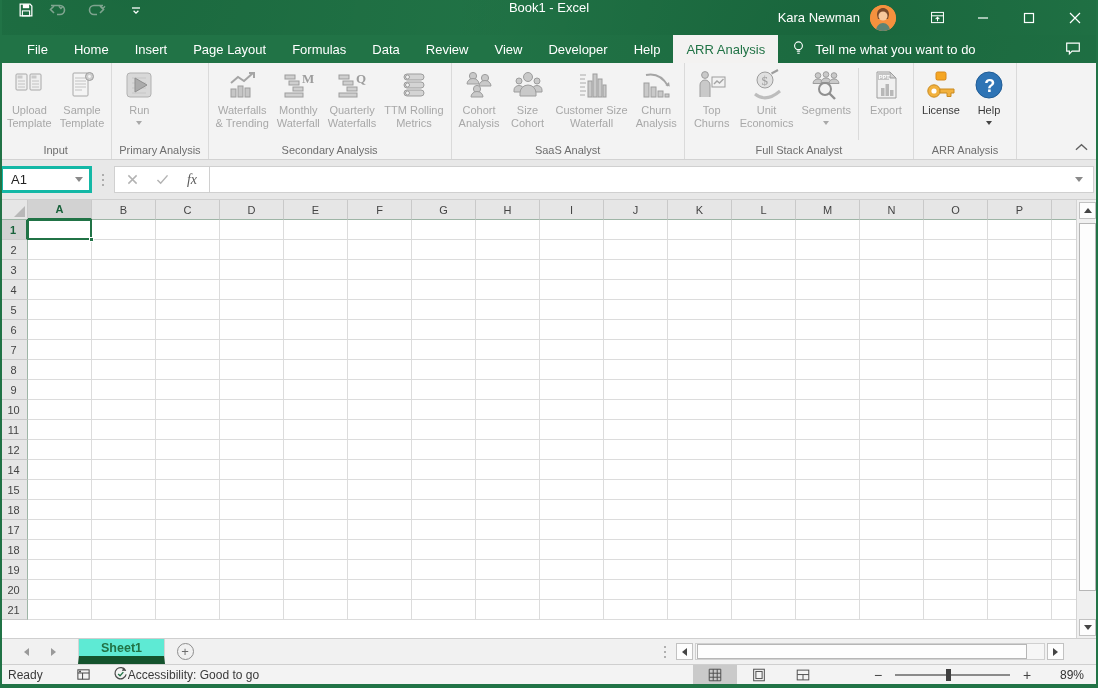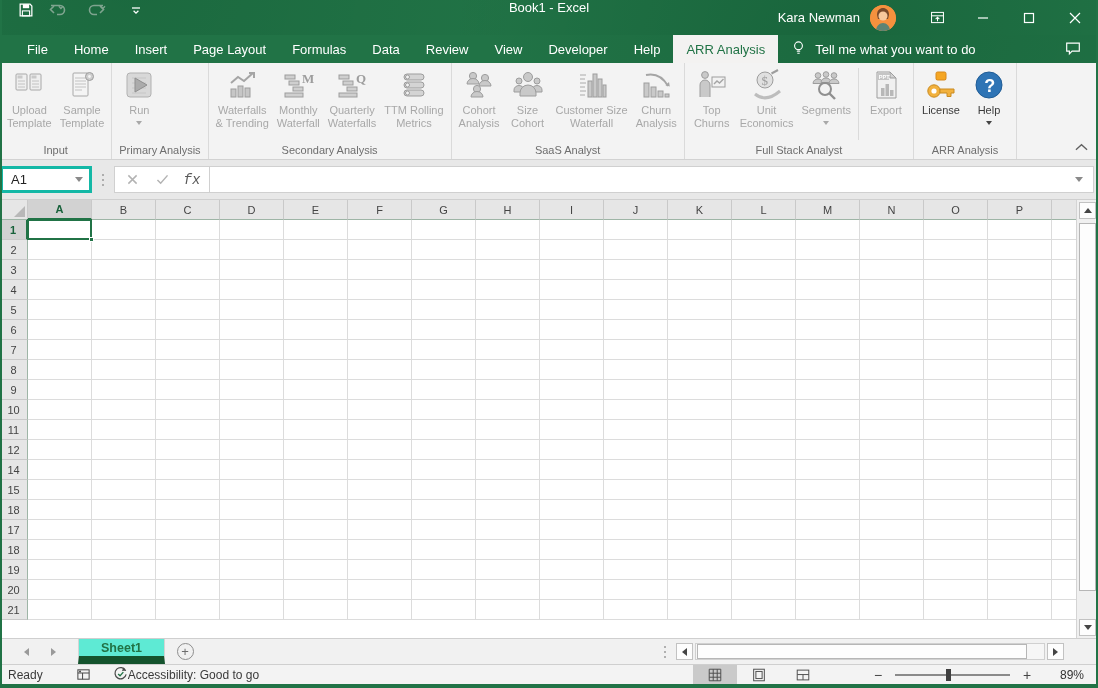--- a/index.html
+++ b/index.html
@@ -45,21 +45,21 @@
   .ribbon-collapse { position:absolute; right:10px; bottom:5px; }
 
   
   .fbar { height:40px; background:#e8e8e8; display:flex; align-items:center; padding:0 2px 0 0; border-bottom:1px solid #cfcfcf; flex:0 0 auto; }
   .namebox { width:92px; height:27px; background:#fff; border:3px solid #14b8a6; margin-left:0; display:flex; align-items:center; padding:0 6px 0 8px; }
   .namebox .val { flex:1; color:#222; font-size:13px; }
   .dotsep { display:flex; flex-direction:column; gap:3px; padding:0 10px; }
   .dotsep i { width:2px; height:2px; border-radius:50%; background:#9a9a9a; display:block; }
   .fbtns { display:flex; align-items:center; gap:0; background:#fff; border:1px solid #d0d0d0; height:27px; padding:0 2px; }
   .fbtn { width:30px; height:23px; display:flex; align-items:center; justify-content:center; }
-  .fx { font-style:italic; font-family:Liberation Mono, monospace; color:#5a5a5a; font-size:14px; }
+  .fx { font-style:italic; font-family:Liberation Serif, serif; color:#5a5a5a; font-size:14px; }
   .finput { flex:1; height:27px; background:#fff; border:1px solid #d0d0d0; border-left:none; margin-right:2px; display:flex; align-items:center; justify-content:flex-end; padding-right:10px; }
 
   
   .gridwrap { flex:1 1 auto; display:flex; overflow:hidden; }
   .grid { width:1076px; overflow:hidden; background:#fff; }
   .grid-hrow { display:flex; height:20px; }
   .corner { width:28px; height:20px; background:#e6e6e6; border-right:1px solid #c9c9c9; border-bottom:1px solid #9eb5a6; position:relative; }
   .corner .tri { position:absolute; right:2px; bottom:2px; width:0; height:0; border-left:11px solid transparent; border-bottom:11px solid #b8b8b8; }
   .colhdr { width:64px; height:20px; background:#e6e6e6; border-right:1px solid #c9c9c9; border-bottom:1px solid #9eb5a6; color:#444; font-size:11px; display:flex; align-items:center; justify-content:center; }
   .colhdr.sel { background:#d2d2d2; color:#17613a; font-weight:bold; border-bottom:2px solid #217346; }

